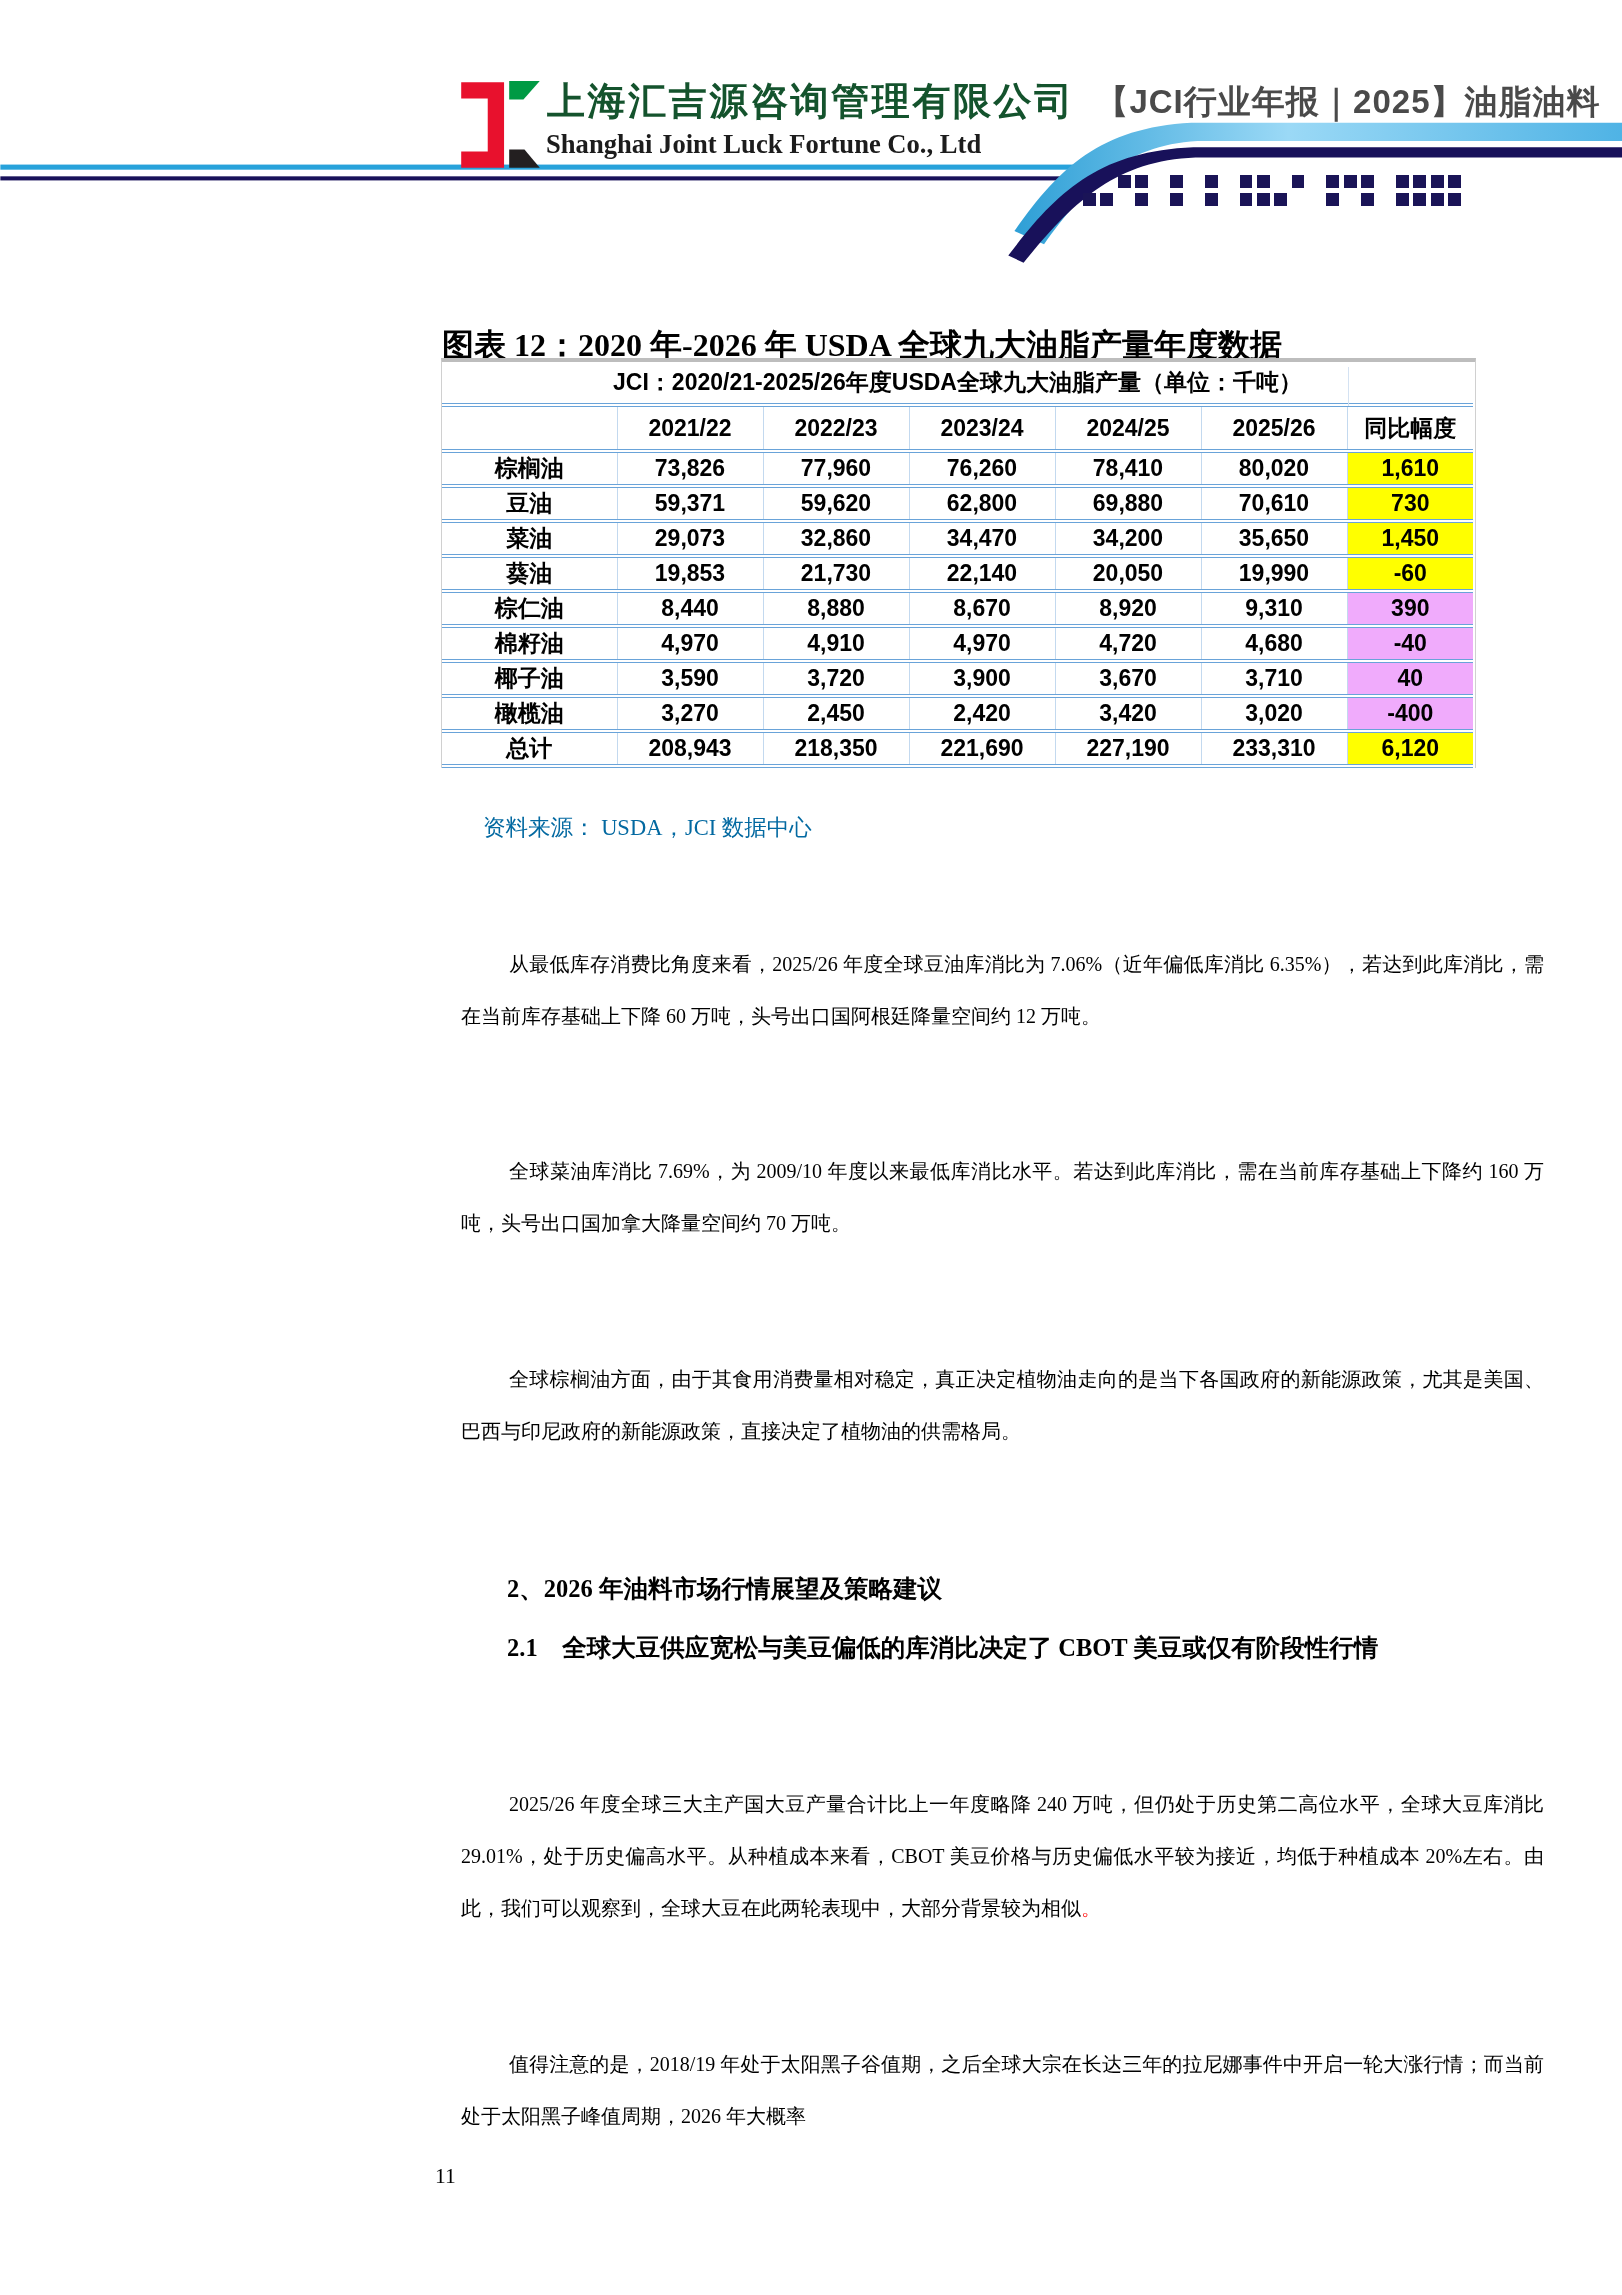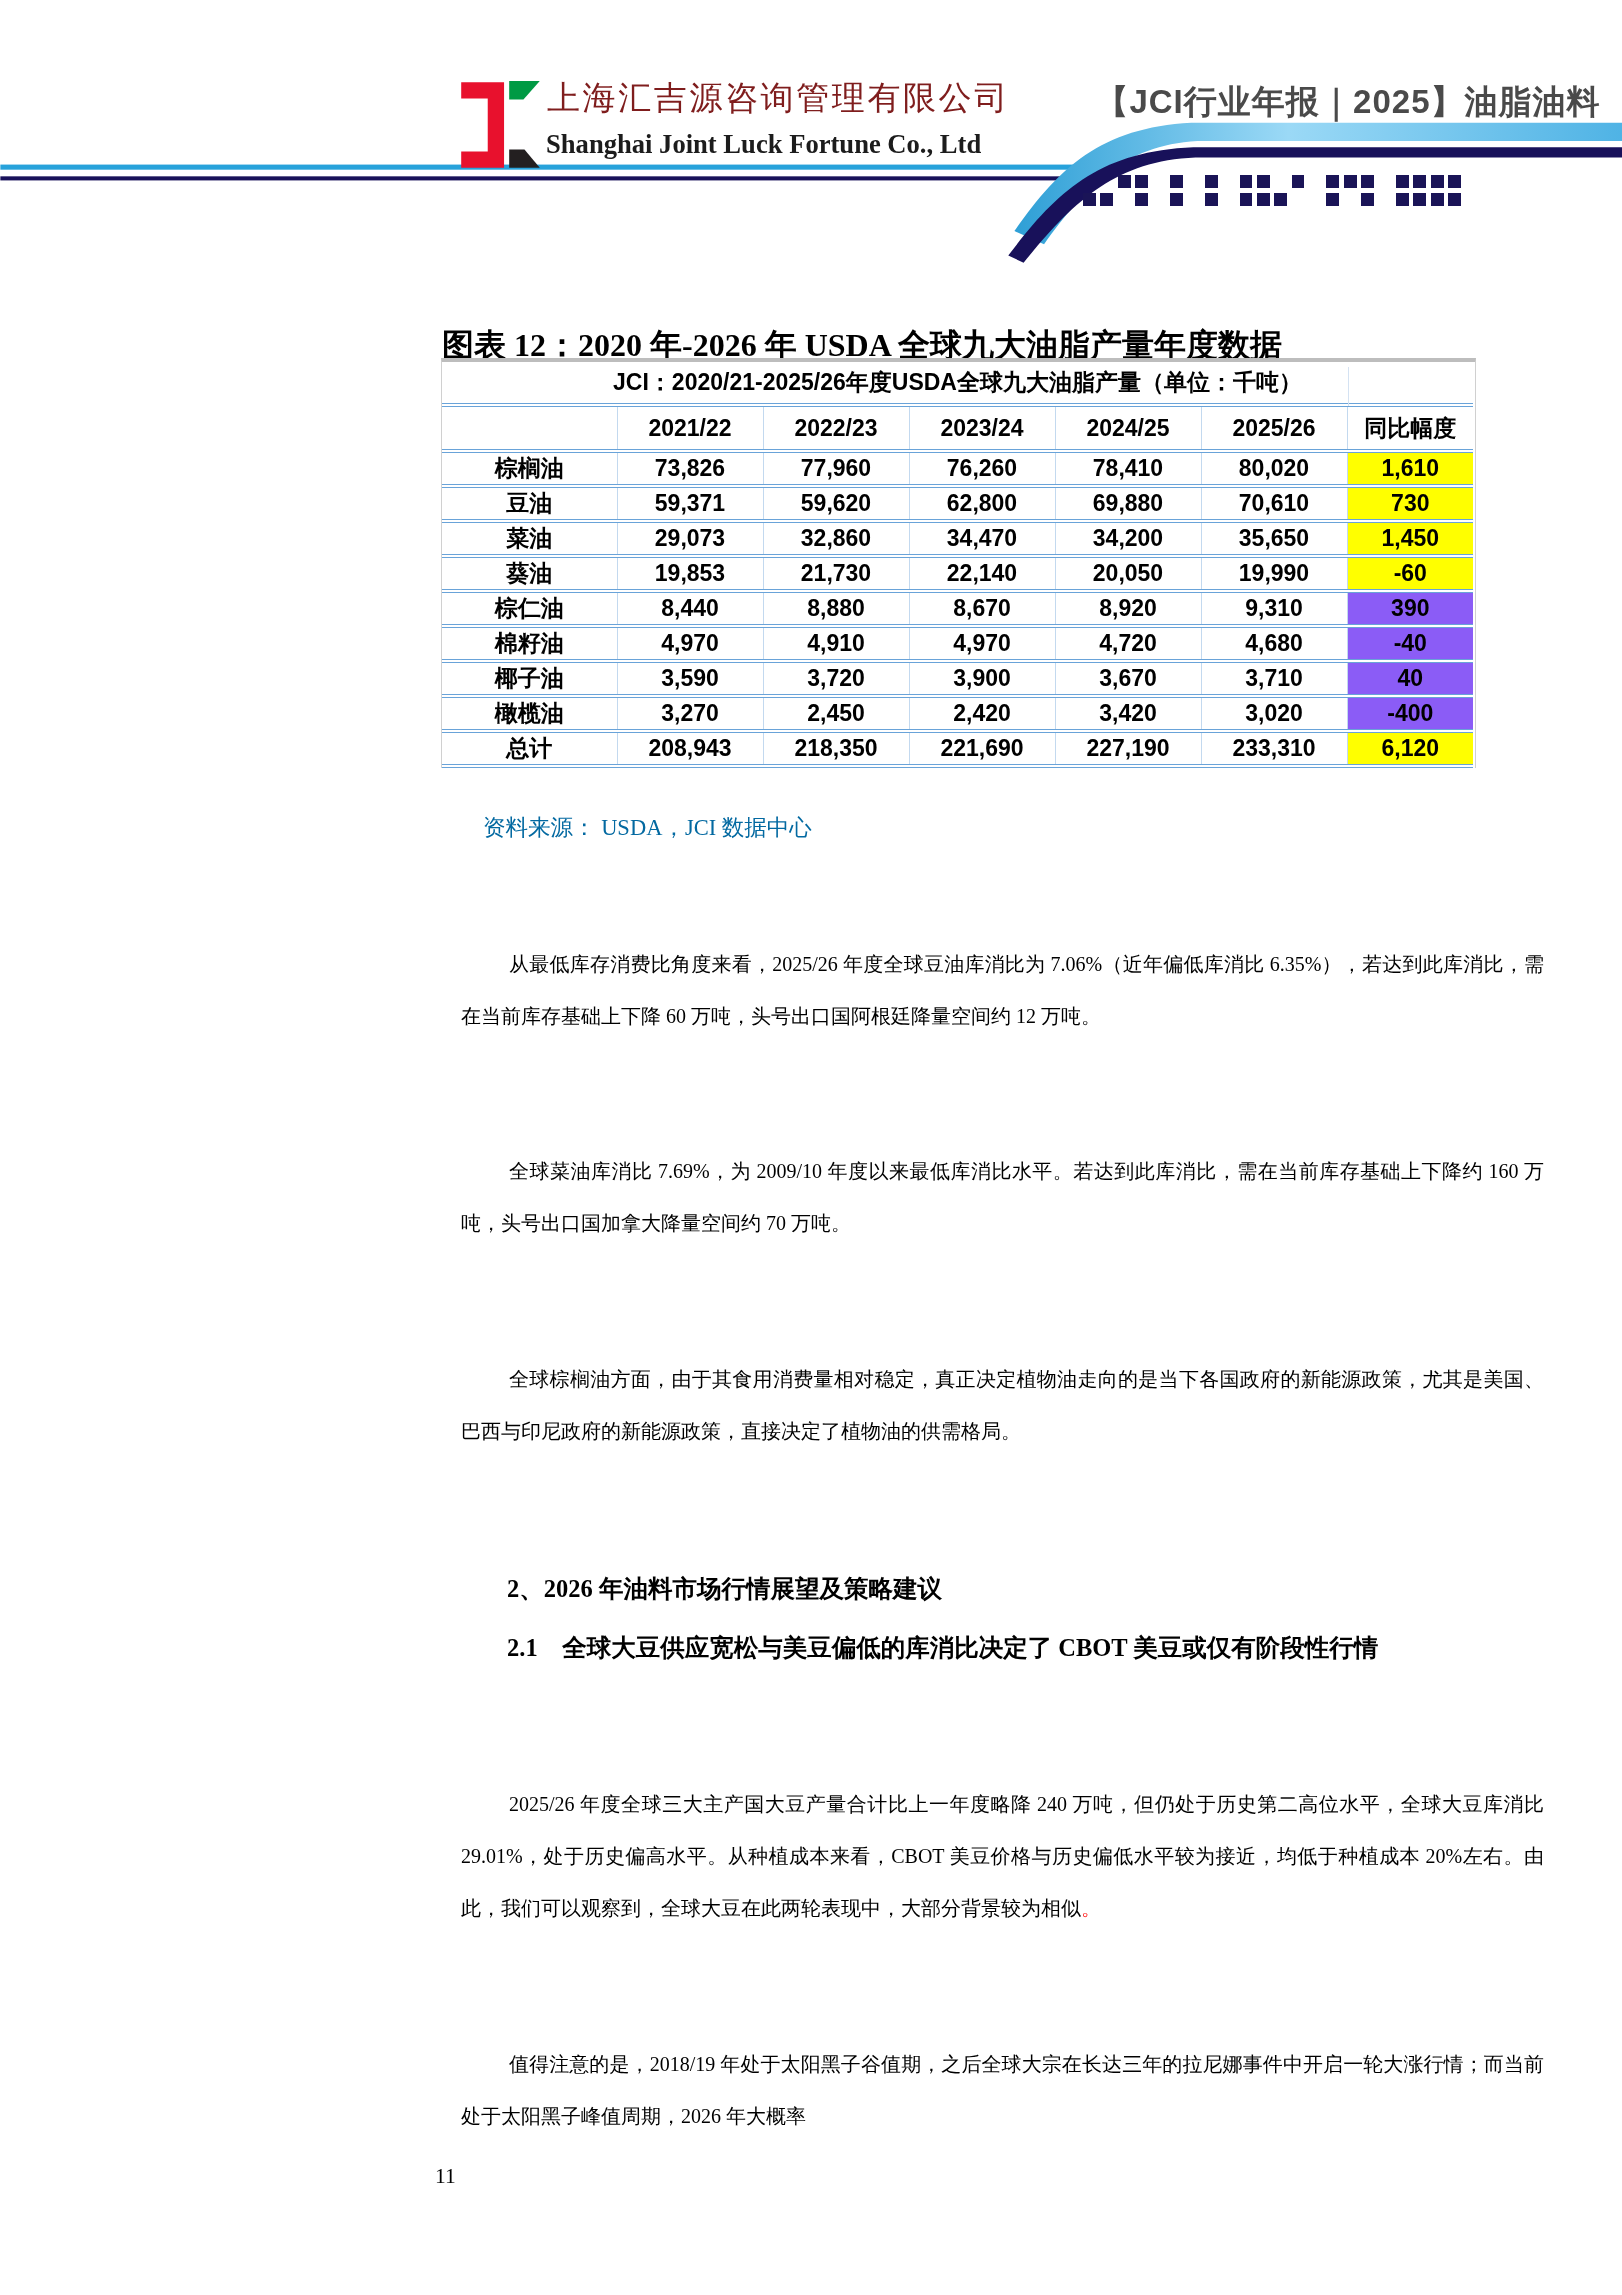--- a/index.html
+++ b/index.html
@@ -9,21 +9,21 @@
     background:#ffffff;
     font-family:"Liberation Serif", serif;
     color:#000;
     overflow:hidden;
   }
   
   .hdr-swoosh{position:absolute;left:0;top:0;width:1623px;height:276px;}
   .logo{position:absolute;left:459px;top:75px;width:84px;height:100px;}
   .company-cn{
     position:absolute;left:547px;top:76px;
-    font-size:33px;font-weight:400;letter-spacing:2.6px;color:#7f1d1d;
+    font-size:38px;font-weight:700;letter-spacing:2.6px;color:#14532d;
     font-family:"Liberation Serif", serif;white-space:nowrap;
   }
   .company-en{
     position:absolute;left:546px;top:129px;
     font-size:26.6px;font-weight:700;color:#1c1c1c;
     font-family:"Liberation Serif", serif;white-space:nowrap;
   }
   .report-tag{
     position:absolute;right:22.5px;top:80px;
     font-size:33px;font-weight:700;color:#4a4a4a;letter-spacing:1px;
@@ -53,21 +53,21 @@
   }
   table.usda td, table.usda th{
     text-align:center;vertical-align:middle;
     font-size:23px;font-weight:700;color:#000;
     padding:0;overflow:hidden;white-space:nowrap;
   }
   tr.row-merged{height:43px;border-bottom:4.6px double #69a3d9;}
   tr.row-cols{height:46px;border-bottom:4.6px double #69a3d9;}
   tbody.databody tr{height:32px;border-bottom:4.6px double #69a3d9;}
   table.usda th + th, tbody.databody td + td{border-left:1px solid #c3d9ef;}
-  td.yoy{background:#8b5cf6;}
+  td.yoy{background:#f0abfc;}
   td.yoy.hl{background:#ffff00;}
   .merged-vline{position:absolute;left:906px;top:4.6px;width:1px;height:39px;background:#d4e2f2;}
   .src-note{
     position:absolute;left:435px;top:812px;
     font-size:22.5px;color:#0369a1;font-family:"Liberation Serif", serif;white-space:nowrap;margin-left:48px;
   }
 
   
   .para{
     position:absolute;left:461px;width:1083px;

